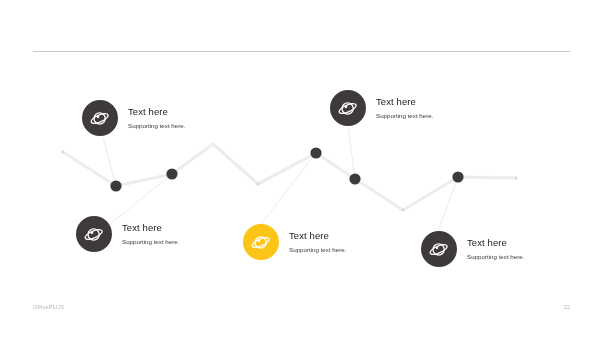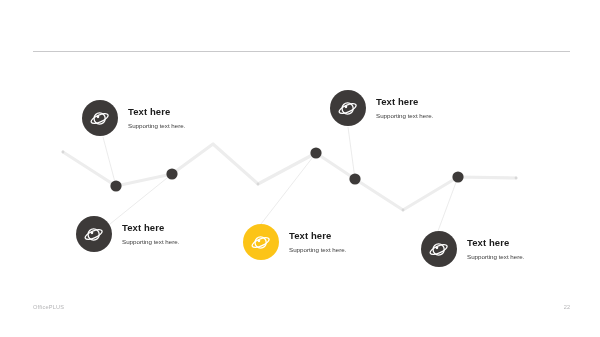--- a/index.html
+++ b/index.html
@@ -57,21 +57,21 @@
   }
   .callout.accent .badge {
     background: #fcc417;
   }
   .callout .texts {
     margin-left: 10px;
     white-space: nowrap;
   }
   .callout .title {
     font-size: 9.5px;
-    font-weight: bold;
+    font-weight: normal;
     color: #1a1a1a;
     letter-spacing: 0.1px;
     line-height: 12px;
     margin: 0 0 4px 0;
   }
   .callout .sub {
     font-size: 6.2px;
     font-weight: normal;
     color: #3a3a3a;
     line-height: 8px;

